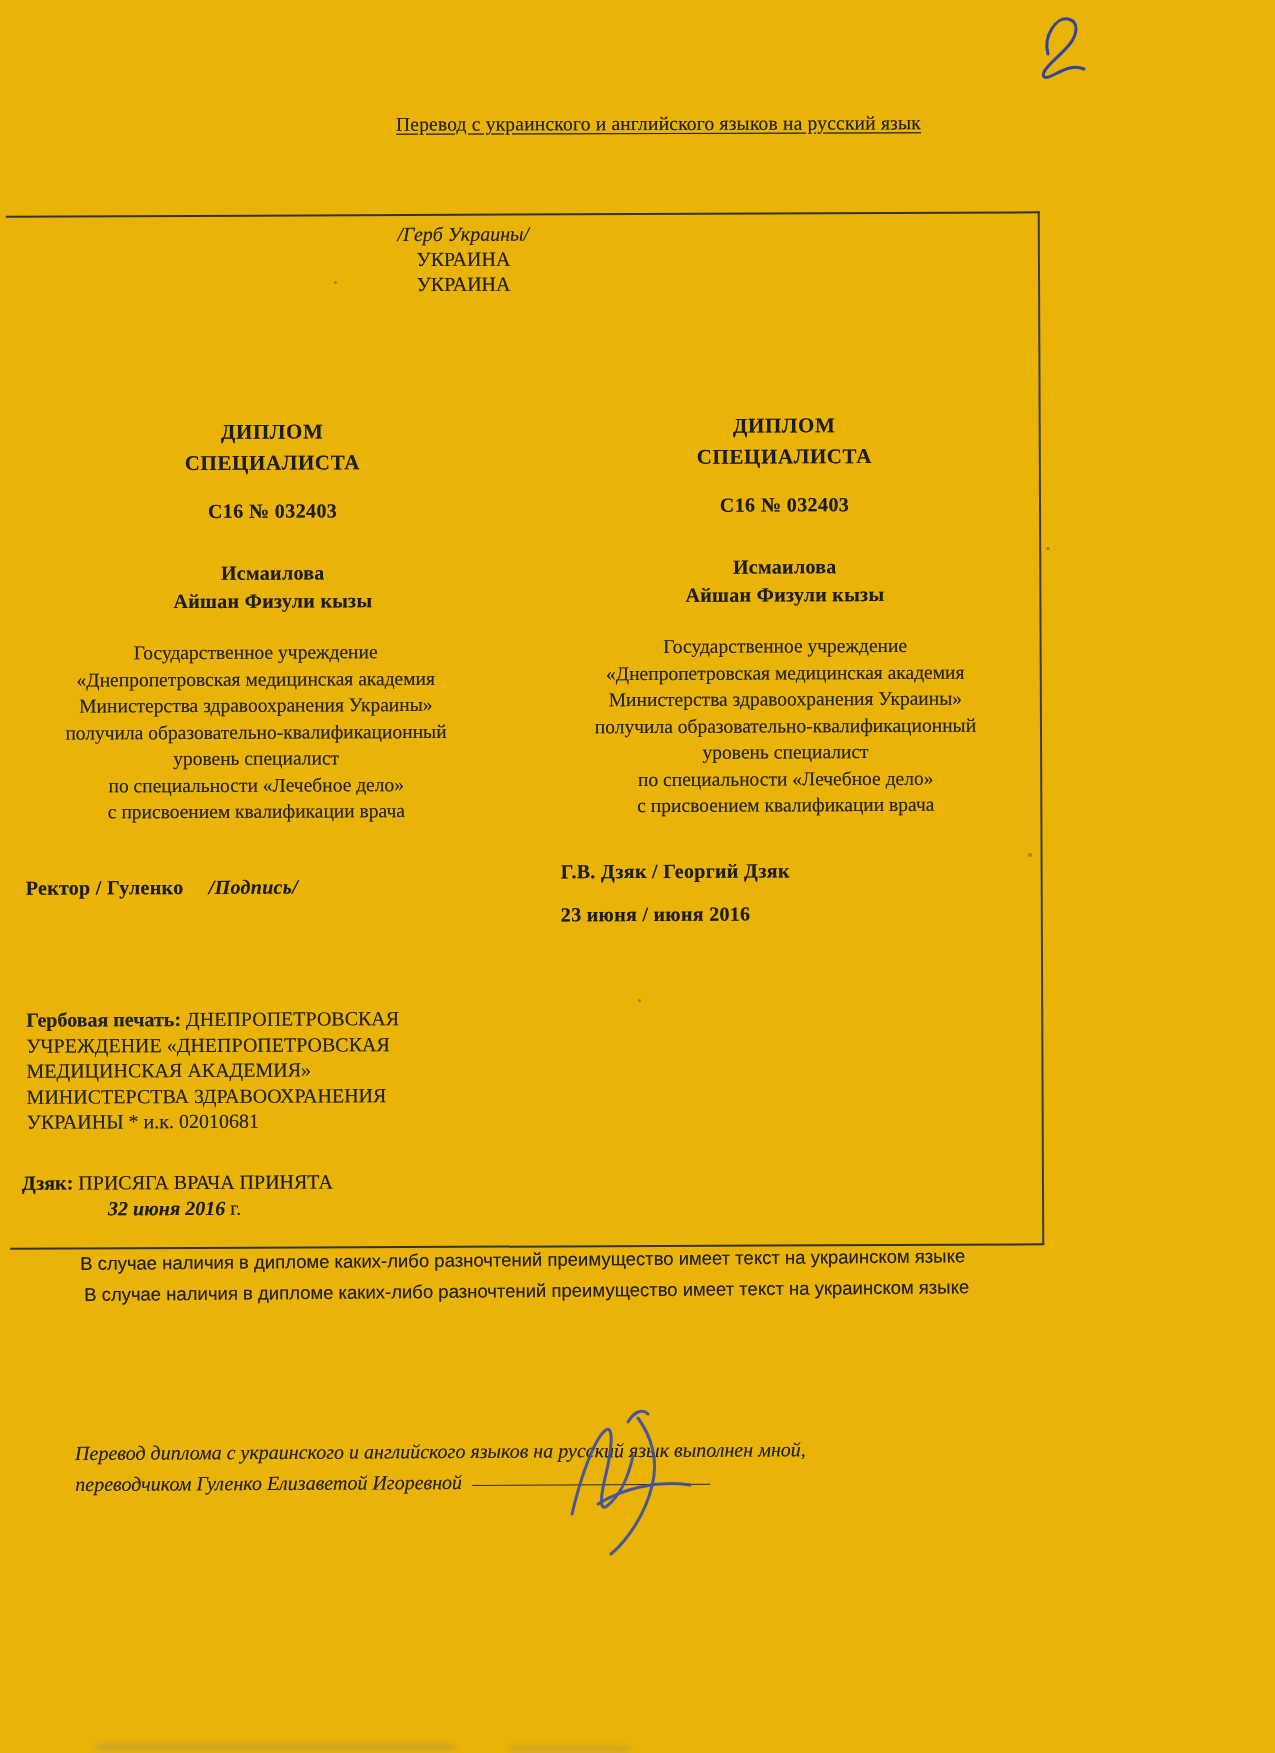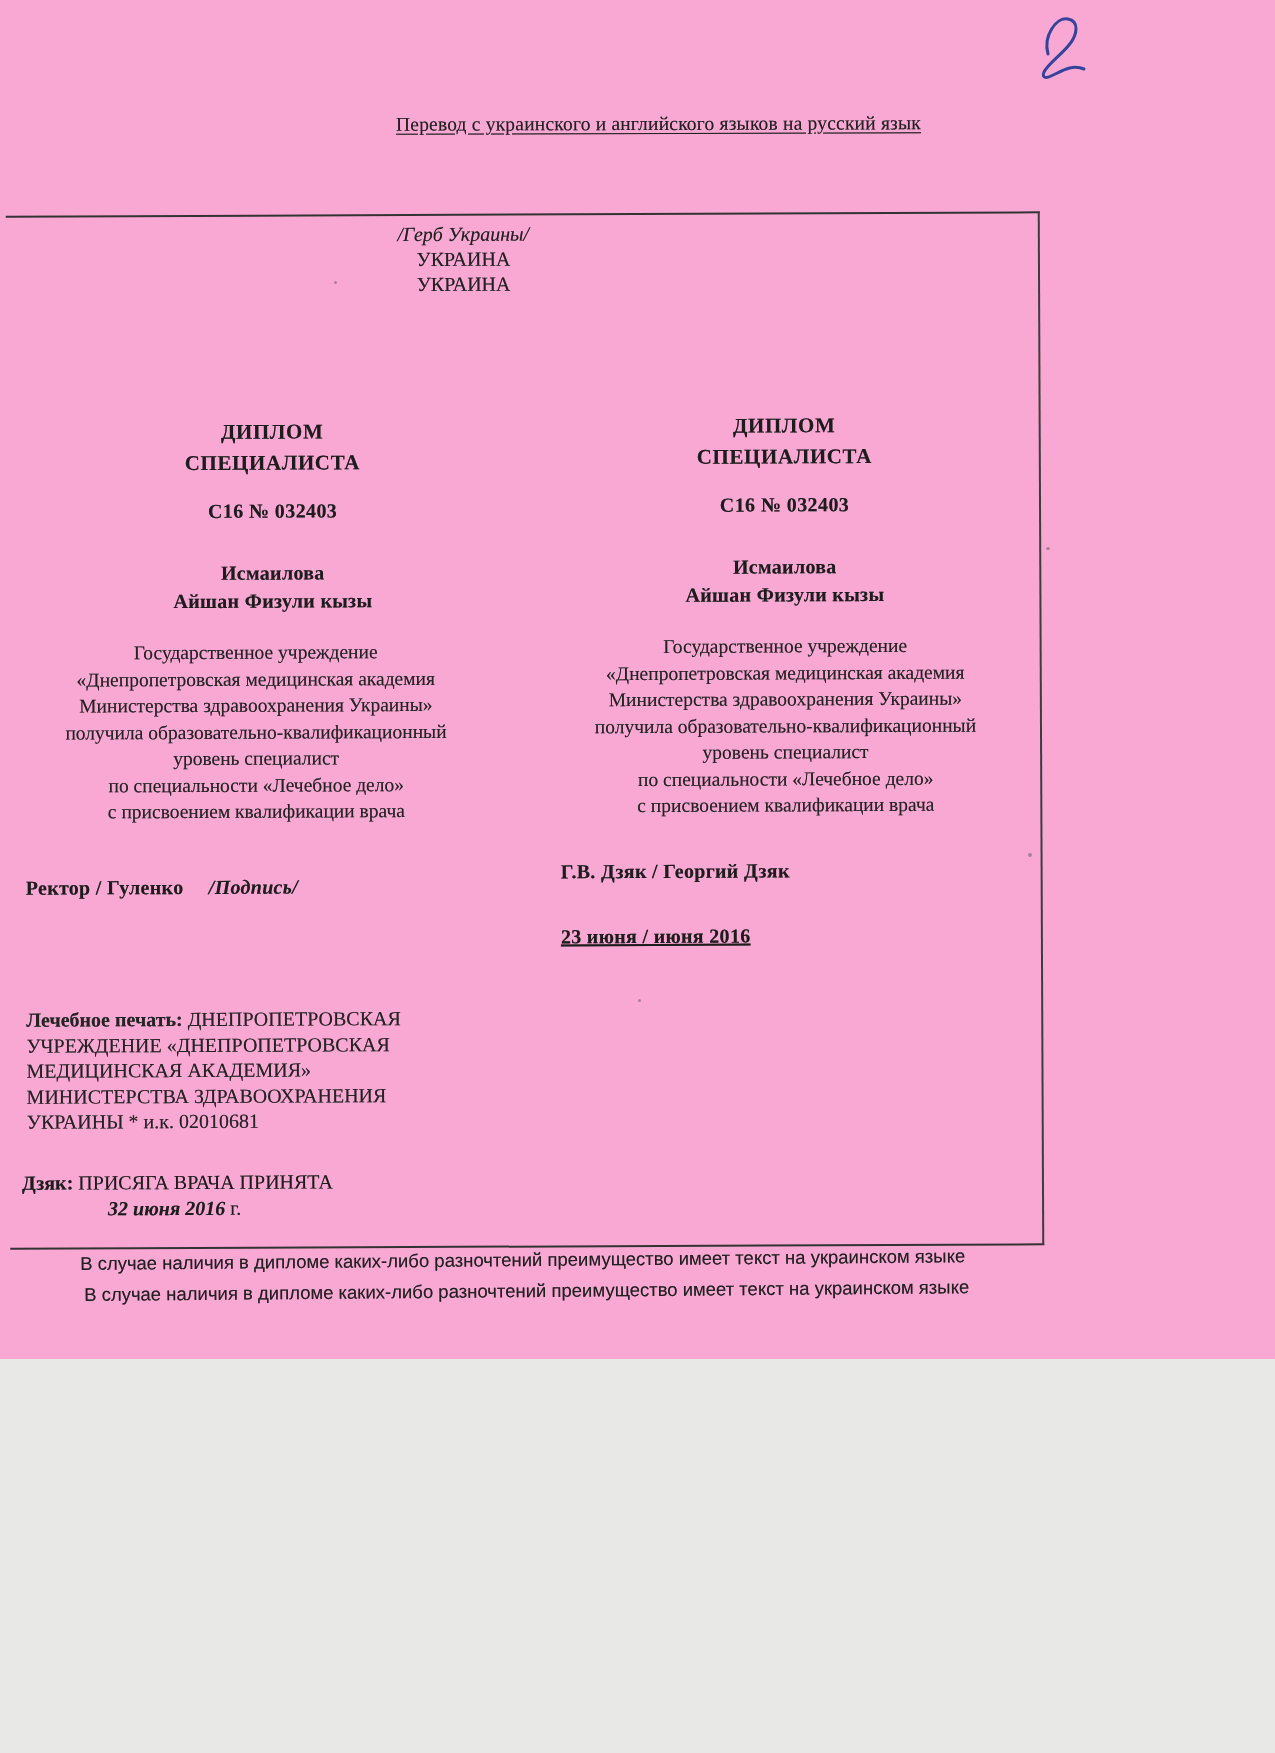--- a/index.html
+++ b/index.html
@@ -1,18 +1,18 @@
 <!DOCTYPE html>
 <html><head>
 <meta charset="utf-8">
 <style>
   html,body{margin:0;padding:0;background:#e8e8e6;}
   .page{
-    position:relative;width:1275px;height:1359px;margin:0 auto;
-    background:#f9a8d4;overflow:hidden;
+    position:relative;width:1275px;height:1753px;margin:0 auto;
+    background:#eab308;overflow:hidden;
     font-family:"Liberation Serif", serif;color:#1d1d1d;
     text-shadow:0 0 .5px rgba(45,45,45,.55);
   }
   .abs{position:absolute;}
   .it{font-style:italic;}
   .b{font-weight:bold;}
   
   .doc-title{
     top:113px;left:396px;font-size:19.5px;letter-spacing:.2px;
     text-decoration:underline;text-underline-offset:3px;color:#222;
@@ -30,21 +30,21 @@
   .col-left{top:200px;left:23px;width:485px;}
   .col-right{top:196px;left:530px;width:495px;}
   .dtitle{font-weight:bold;font-size:21px;line-height:31px;letter-spacing:.6px;}
   .dnum{font-weight:bold;font-size:20px;line-height:20px;margin-top:22px;letter-spacing:.4px;}
   .dname{font-weight:bold;font-size:20px;line-height:28px;margin-top:38px;letter-spacing:.3px;}
   .para{font-size:19.5px;line-height:26.5px;margin-top:25px;color:#242424;}
   .col-left .para{margin-right:35px;}
   .rector-line{top:659px;left:17px;font-size:20px;font-weight:bold;letter-spacing:.3px;}
   .rector-line .note{margin-left:20px;}
   .signatory{top:642px;left:552px;font-size:20px;font-weight:bold;letter-spacing:.3px;}
-  .signatory .date{margin-top:37px;line-height:28px;text-decoration:underline;}
+  .signatory .date{margin-top:15px;line-height:28px;}
   .signatory .name{line-height:28px;}
   .seal{top:790px;left:17px;width:465px;font-size:20px;line-height:25.5px;text-align:left;color:#242424;}
   .stamp{top:952px;left:12px;font-size:20px;line-height:26px;text-align:left;}
   .stamp .l2{padding-left:86px;}
   
   .disc1{top:1253px;left:80px;font-family:"Liberation Sans",sans-serif;font-size:18.5px;color:#212121;transform:rotate(-.5deg);transform-origin:left top;}
   .disc2{top:1284px;left:84px;font-family:"Liberation Sans",sans-serif;font-size:18.5px;color:#212121;transform:rotate(-.5deg);transform-origin:left top;}
   .translator{top:1438px;left:75px;font-size:20px;line-height:31px;font-style:italic;color:#222;transform:rotate(-.3deg);transform-origin:left top;}
   .sig-underline{display:inline-block;width:238px;border-bottom:1.6px solid #2c2c2c;margin-left:10px;transform:translateY(-3px);}
   .sig-svg{top:1392px;left:540px;}
@@ -114,21 +114,21 @@
       <span class="it note">/Подпись/</span>
     </div>
 
     <div class="abs signatory">
       <div class="name">Г.В. Дзяк / Георгий Дзяк</div>
       <div class="date">23 июня / июня 2016</div>
     </div>
 
     <div class="abs seal">
       <div>
-        <span class="b">Лечебное печать:</span>
+        <span class="b">Гербовая печать:</span>
         <span>ДНЕПРОПЕТРОВСКАЯ</span>
       </div>
       <div>УЧРЕЖДЕНИЕ «ДНЕПРОПЕТРОВСКАЯ</div>
       <div>МЕДИЦИНСКАЯ АКАДЕМИЯ»</div>
       <div>МИНИСТЕРСТВА ЗДРАВООХРАНЕНИЯ</div>
       <div>УКРАИНЫ * и.к. 02010681</div>
     </div>
 
     <div class="abs stamp">
       <div>

